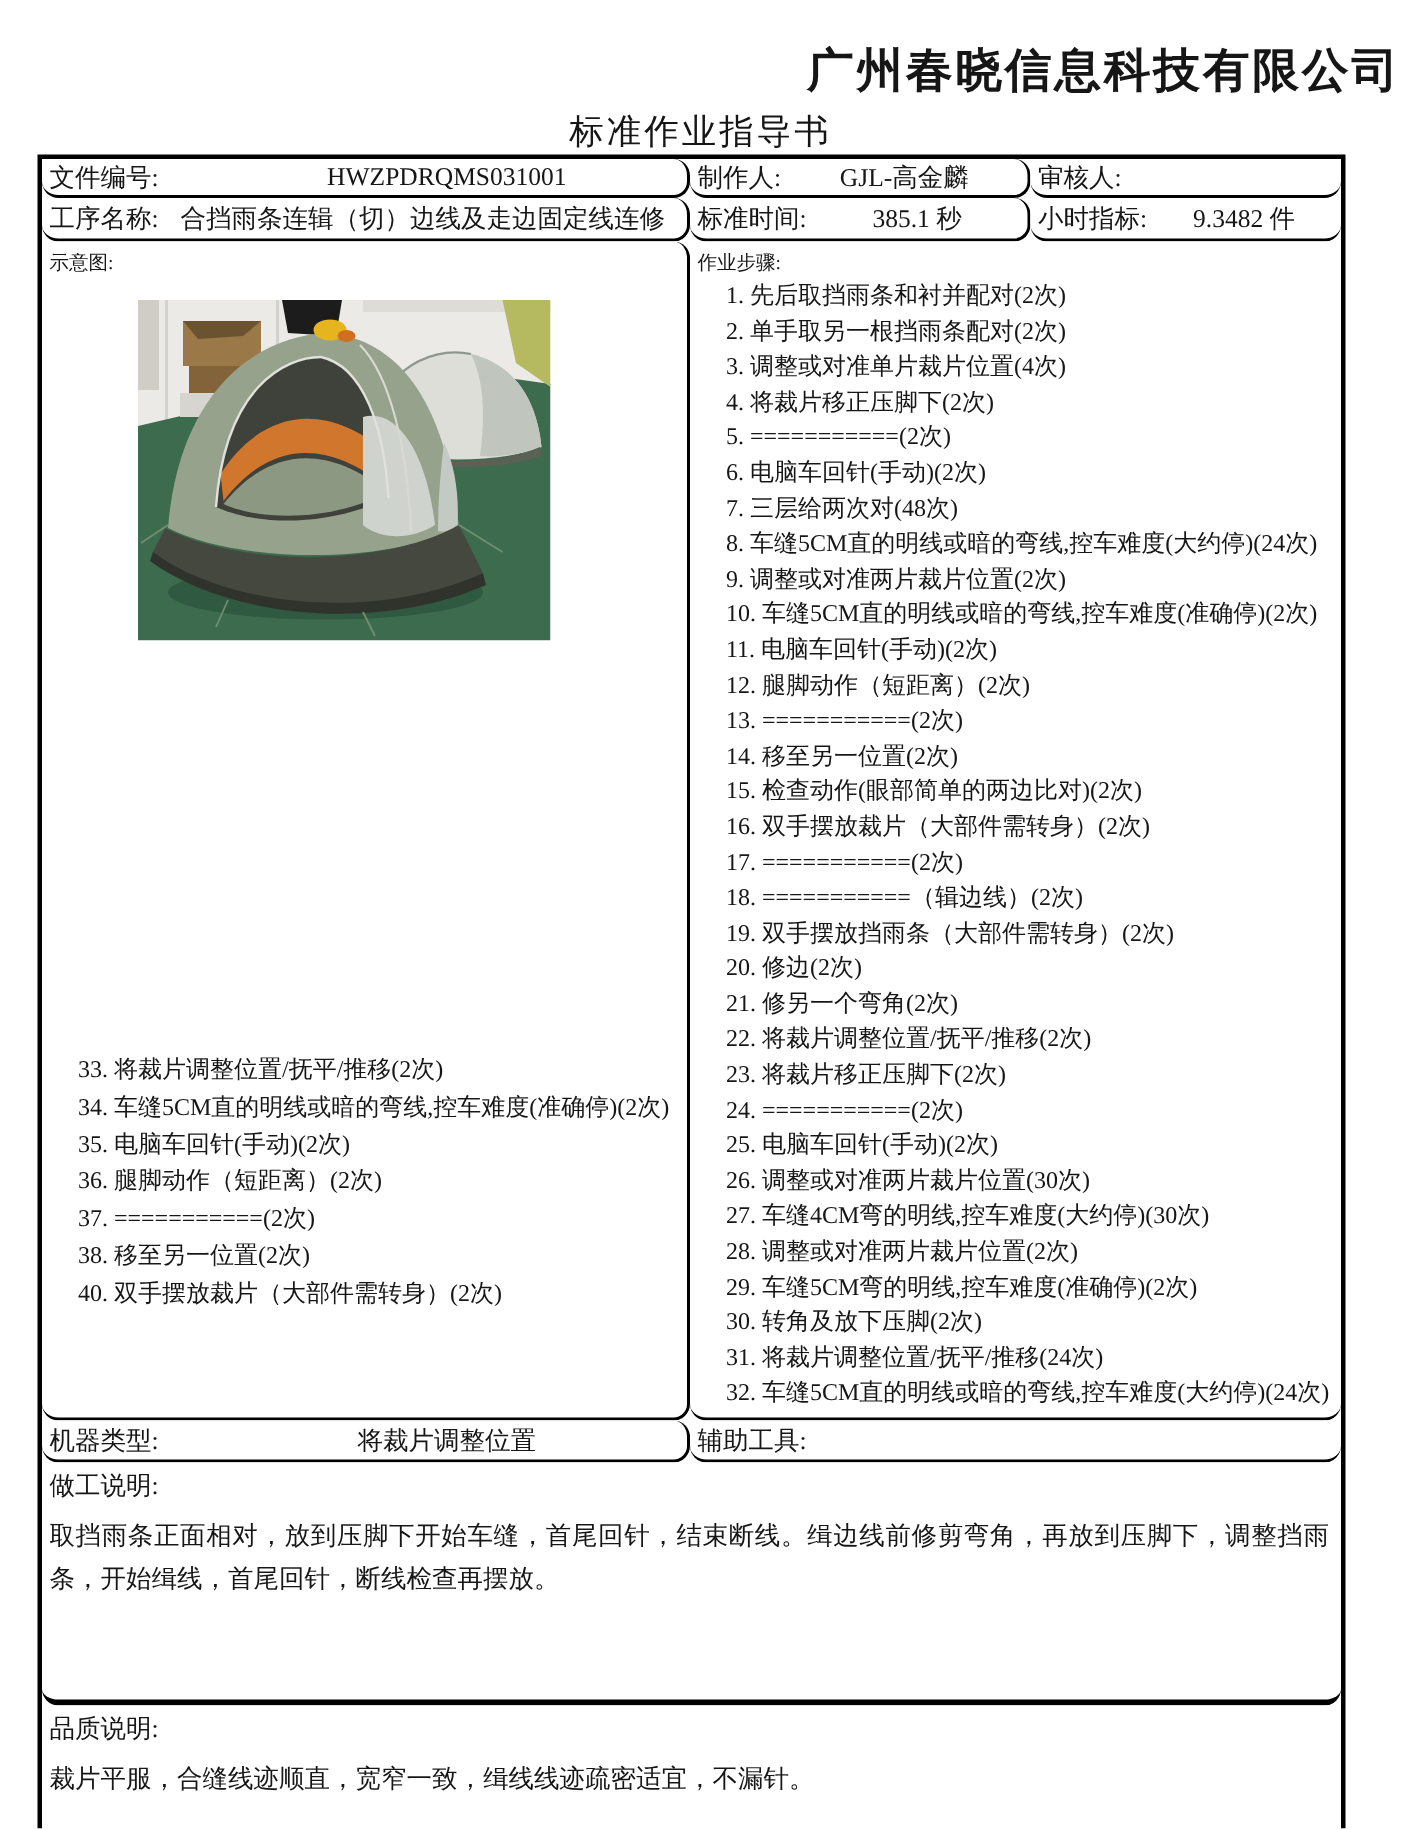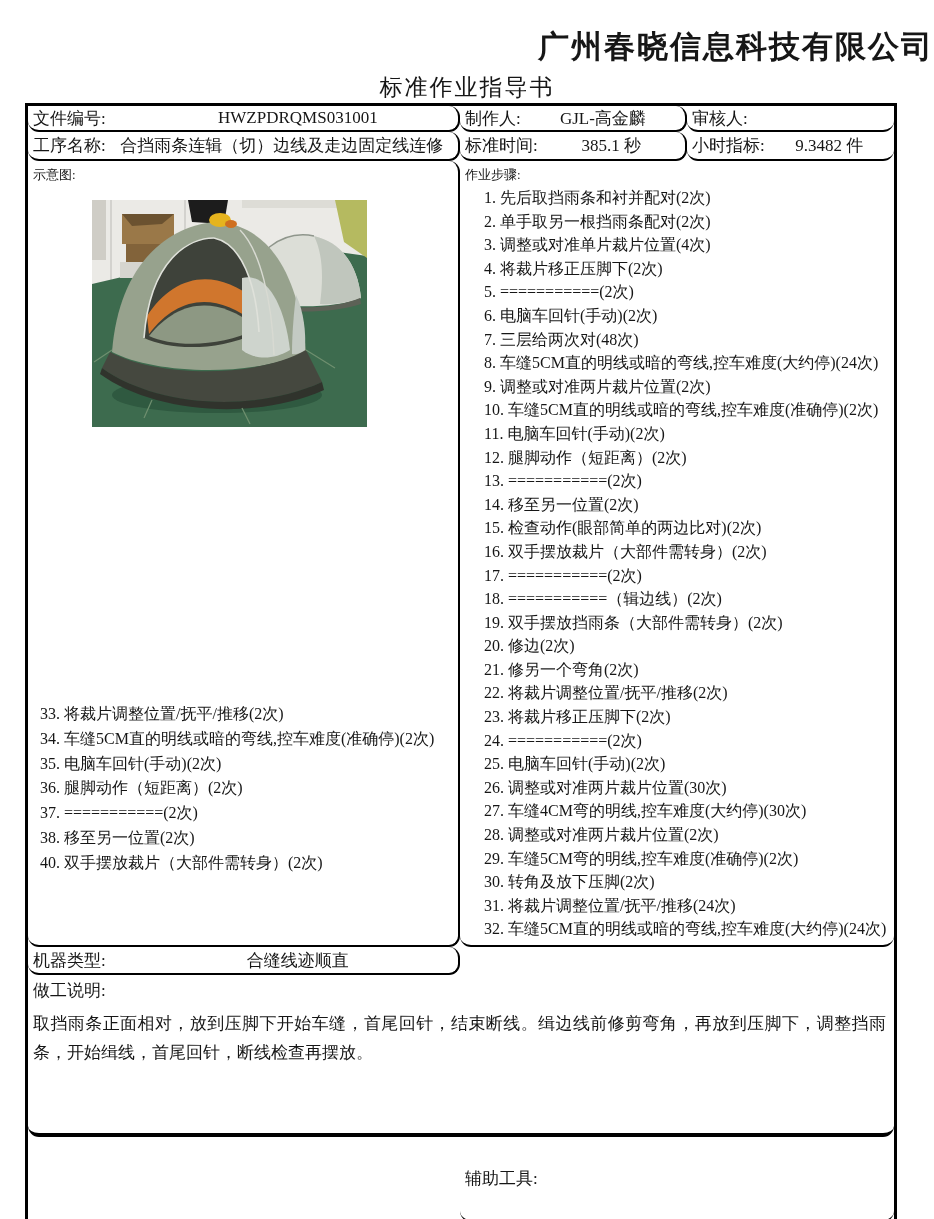--- a/index.html
+++ b/index.html
@@ -31,21 +31,21 @@
   .kv .val.ctr { text-align:center; padding-right:0; }
 
   .corner-label { position:absolute; top:5px; left:5px; font-size:13px; }
 
   .photo { position:absolute; left:64px; top:39px; width:275px; height:227px; display:block; }
 
   .steps-right { position:absolute; top:25px; left:0; right:0; }
   .steps-right .step-line { padding-left:24px; line-height:23.6px; font-size:16px;
                             white-space:nowrap; overflow:hidden; }
   .steps-left { position:absolute; top:541px; left:0; right:0; }
-  .steps-left .step-line { padding-left:12px; line-height:24.8px; font-size:16px;
+  .steps-left .step-line { padding-left:24px; line-height:24.8px; font-size:16px;
                            white-space:nowrap; overflow:hidden; }
 
   .note-label { position:absolute; top:4px; left:5px; font-size:17px; }
   .note-text { position:absolute; top:34px; left:5px; right:8px; font-size:17px;
                line-height:29px; text-align:justify; }
 </style>
 </head>
 <body>
 
 <div class="sheet">
@@ -194,34 +194,34 @@
           <div class="step-line">29. 车缝5CM弯的明线,控车难度(准确停)(2次)</div>
           <div class="step-line">30. 转角及放下压脚(2次)</div>
           <div class="step-line">31. 将裁片调整位置/抚平/推移(24次)</div>
           <div class="step-line">32. 车缝5CM直的明线或暗的弯线,控车难度(大约停)(24次)</div>
         </div>
     </div>
 
     <div class="cell">
       <div class="kv">
         <span class="lbl">机器类型:</span>
-        <span class="val ind">合缝线迹顺直</span>
-      </div>
-    </div>
+        <span class="val ind">将裁片调整位置</span>
+      </div>
+    </div>
+    <div class="cell span2">
+      <div class="kv">
+        <span class="lbl">辅助工具:</span>
+        <span class="val"></span>
+      </div>
+    </div>
+
     <div class="cell span3 thick-bottom">
       <span class="note-label">做工说明:</span>
       <div class="note-text">取挡雨条正面相对，放到压脚下开始车缝，首尾回针，结束断线。缉边线前修剪弯角，再放到压脚下，调整挡雨条，开始缉线，首尾回针，断线检查再摆放。</div>
     </div>
 
-    <div class="cell span2">
-      <div class="kv">
-        <span class="lbl">辅助工具:</span>
-        <span class="val"></span>
-      </div>
-    </div>
-
     <div class="cell span3 no-bottom">
       <span class="note-label">品质说明:</span>
       <div class="note-text">裁片平服，合缝线迹顺直，宽窄一致，缉线线迹疏密适宜，不漏针。</div>
     </div>
 
   </div>
 </div>
 
 </body></html>

